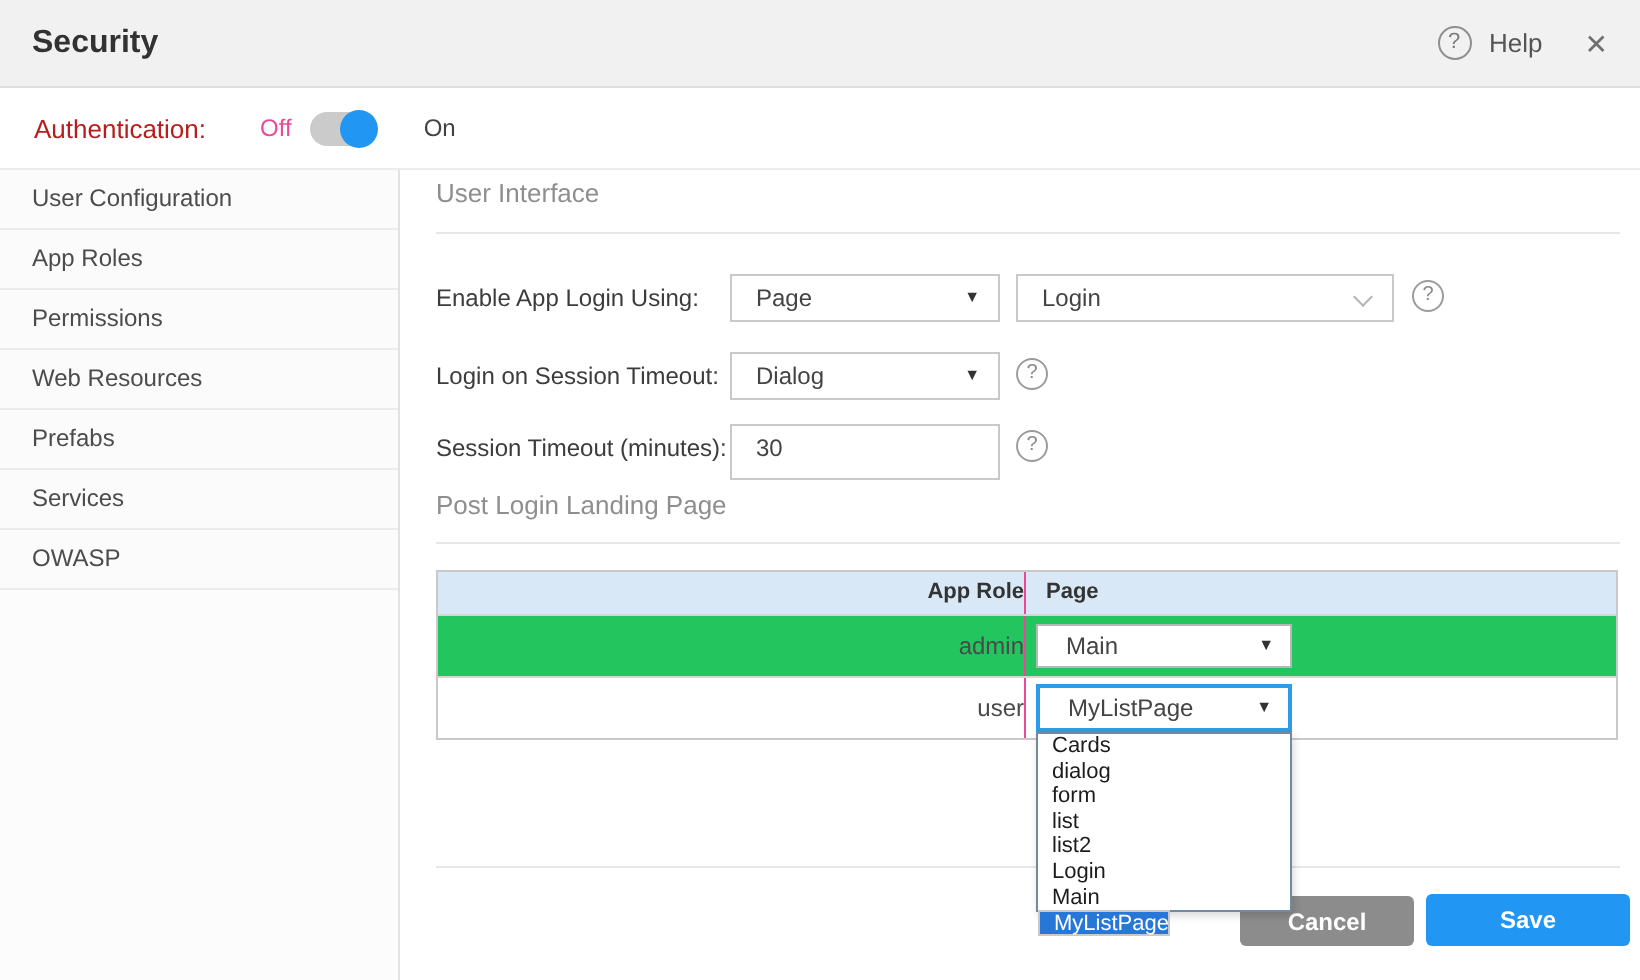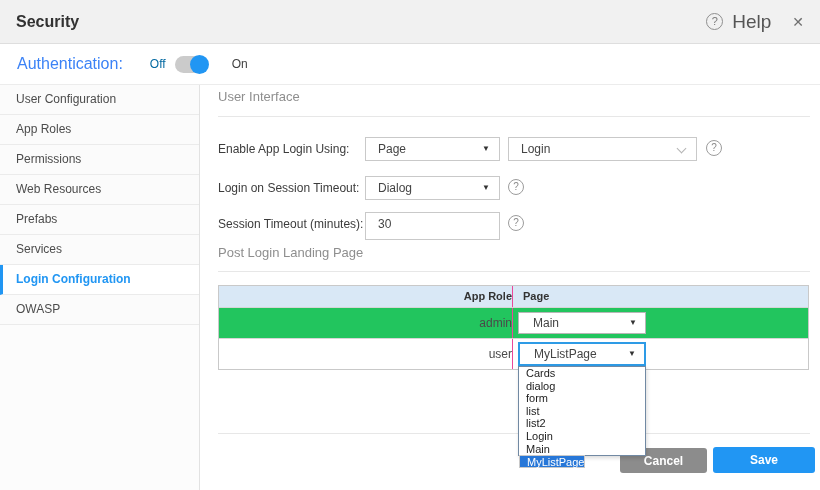--- a/index.html
+++ b/index.html
@@ -4,27 +4,27 @@
 <style>
   * { margin:0; padding:0; box-sizing:border-box; }
   html,body { width:820px; height:490px; background:#fff; font-family:"Liberation Sans", sans-serif; overflow:hidden; }
   .window { position:relative; width:820px; height:490px; background:#fff; }
 
   
   .titlebar { position:absolute; left:0; top:0; width:820px; height:44px; background:#f1f1f1; border-bottom:1px solid #dedede; display:flex; align-items:center; }
   .titlebar .title { margin-left:16px; font-size:16px; font-weight:700; color:#323232; }
   .titlebar .right { margin-left:auto; display:flex; align-items:center; margin-right:16px; gap:9px; }
   .qcircle { width:17px; height:17px; border:1px solid #8f8f8f; border-radius:50%; color:#7b7b7b; font-size:11px; line-height:15px; text-align:center; display:inline-block; }
-  .help-label { font-size:19px; color:#555; margin-right:12px; }
+  .help-label { font-size:13px; color:#555; margin-right:12px; }
   .close-x { font-size:14px; color:#6f6f6f; cursor:pointer; }
 
   
   .authbar { position:absolute; left:0; top:44px; width:820px; height:41px; background:#fff; border-bottom:1px solid #ececec; display:flex; align-items:center; }
-  .authbar .lbl { margin-left:17px; font-size:16px; color:#3b82f6; }
-  .authbar .off { margin-left:27px; font-size:12px; color:#0369a1; }
+  .authbar .lbl { margin-left:17px; font-size:13px; color:#b91c1c; }
+  .authbar .off { margin-left:27px; font-size:12px; color:#ec4899; }
   .authbar .on  { margin-left:25px;  font-size:12px; color:#424242; }
   .toggle { position:relative; margin-left:9px; width:32px; height:17px; background:#cbcbcb; border-radius:9px; cursor:pointer; }
   .toggle .knob { position:absolute; right:-2px; top:-1px; width:19px; height:19px; border-radius:50%; background:#2196f3; }
 
   
   .sidebar { position:absolute; left:0; top:85px; width:200px; height:405px; background:#fcfcfc; border-right:1px solid #e2e2e2; }
   .side-item { height:30px; line-height:29px; padding-left:16px; font-size:12px; color:#4c4c4c; border-bottom:1px solid #ebebeb; background:#fbfbfb; cursor:pointer; }
   .side-item.selected { background:#ffffff; border-left:3px solid #2196f3; padding-left:13px; color:#2196f3; font-weight:700; }
 
   
@@ -87,21 +87,20 @@
     <span class="on">On</span>
   </div>
 
   <div class="sidebar">
       <div class="side-item">User Configuration</div>
       <div class="side-item">App Roles</div>
       <div class="side-item">Permissions</div>
       <div class="side-item">Web Resources</div>
       <div class="side-item">Prefabs</div>
       <div class="side-item">Services</div>
-      <div class="side-item selected">Login Configuration</div>
       <div class="side-item">OWASP</div>
     </div>
 
   <div class="content">
 
     <div class="section-title" style="top:4px;">User Interface</div>
     <div class="rule" style="top:31px;"></div>
 
     <div class="frow-label" style="top:52px;">Enable App Login Using:</div>
     <div class="sel" style="left:165px; top:52px; width:135px;">

